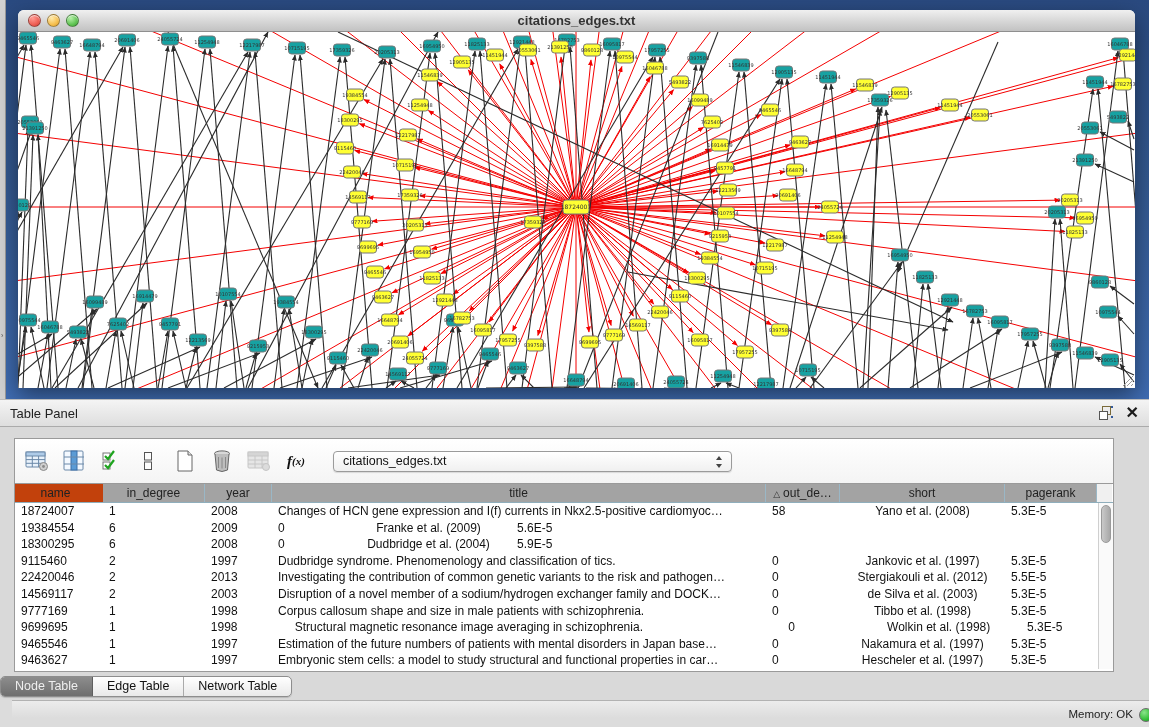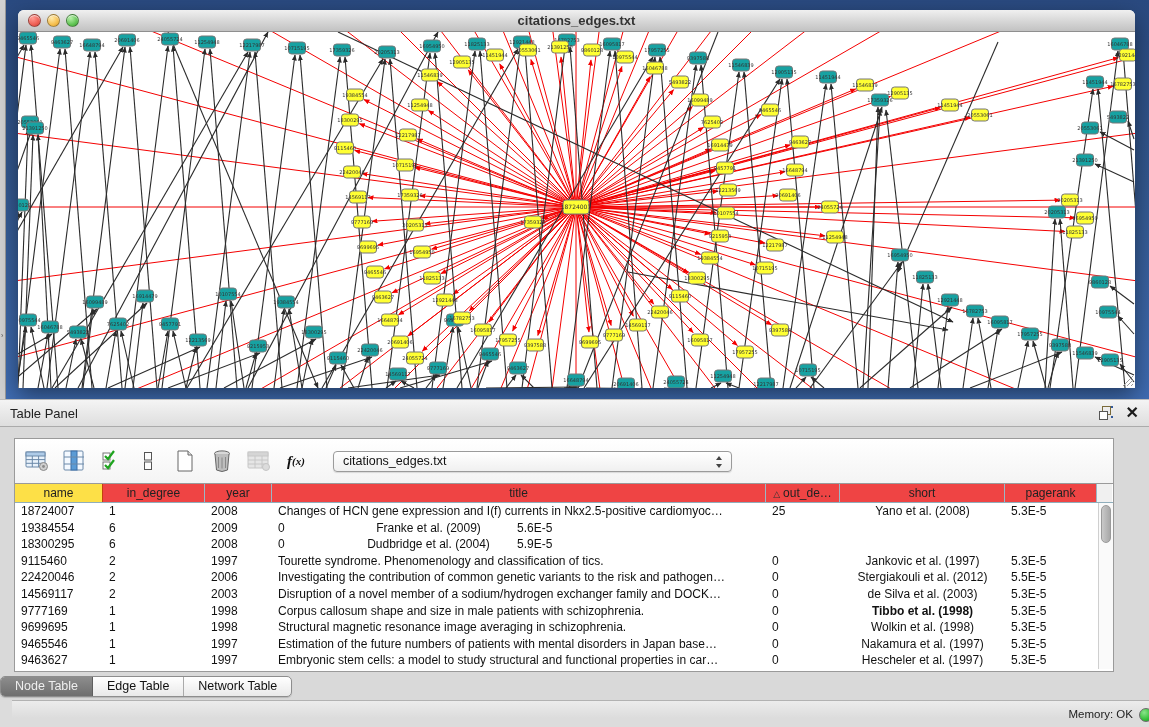--- a/index.html
+++ b/index.html
@@ -56,23 +56,23 @@
     border-radius:4px; background:linear-gradient(180deg,#ffffff,#f0f0f0);
     box-shadow:0 1px 1px rgba(0,0,0,.12); position:relative;
     font-size:12.5px; color:#111; line-height:19px; padding-left:9px; }
   .stepper { position:absolute; right:7px; top:3px; width:9px; height:14px; }
   .stepper .up, .stepper .dn { position:absolute; left:1px; width:0; height:0;
     border-left:3.5px solid transparent; border-right:3.5px solid transparent; }
   .stepper .up { top:1px; border-bottom:4.5px solid #444; }
   .stepper .dn { bottom:1px; border-top:4.5px solid #444; }
 
   .grid-head { display:flex; height:20px; border-top:1px solid #9a9a9a; border-bottom:1px solid #8faebc; }
-  .hcell { background:#ef4444; border-right:1px solid #9ab7c6; font-size:12px; color:#222;
+  .hcell { background:#a3a3a3; border-right:1px solid #9ab7c6; font-size:12px; color:#222;
     text-align:center; line-height:19px; overflow:hidden; white-space:nowrap; }
-  .hcell.gray { background:#fde047; border-right:1px solid #c2410c; }
+  .hcell.gray { background:#c2410c; border-right:7px solid #c2410c; }
   .hcell.corner { background:#f0f0f0; border-right:none; }
   .sort-tri { font-size:9px; color:#333; margin-right:3px; }
 
   .grid-body { position:relative; height:166px; overflow:hidden; background:#fff; }
   .grow { display:flex; height:16.6px; }
   .gcell { font-size:12px; color:#111; line-height:16.6px; white-space:nowrap; overflow:hidden;
     padding-left:6px; }
   .gcell.center { text-align:center; padding-left:0; }
   .vscroll { position:absolute; right:0; top:0; width:15px; height:166px;
     background:#fafafa; border-left:1px solid #cfcfcf; }
@@ -1016,21 +1016,21 @@
         <div class="hcell" style="width: 165px;">short</div>
         <div class="hcell" style="width: 92px;">pagerank</div>
         <div class="hcell corner" style="width: 15px;"></div>
       </div>
     <div class="grid-body" id="grid-body">
         <div class="grow">
           <div class="gcell" style="width: 88px;">18724007</div>
           <div class="gcell" style="width: 102px;">1</div>
           <div class="gcell" style="width: 67px;">2008</div>
           <div class="gcell" style="width: 494px;">Changes of HCN gene expression and I(f) currents in Nkx2.5-positive cardiomyoc…</div>
-          <div class="gcell" style="width: 74px;">25</div>
+          <div class="gcell" style="width: 74px;">58</div>
           <div class="gcell center" style="width: 165px;">Yano et al. (2008)</div>
           <div class="gcell" style="width: 92px;">5.3E-5</div>
         </div>
         <div class="grow">
           <div class="gcell" style="width: 88px;">19384554</div>
           <div class="gcell" style="width: 102px;">6</div>
           <div class="gcell" style="width: 67px;">2009</div>
           <div class="gcell" style="width: 74px;">0</div>
           <div class="gcell center" style="width: 165px;">Franke et al. (2009)</div>
           <div class="gcell" style="width: 92px;">5.6E-5</div>
@@ -1040,57 +1040,57 @@
           <div class="gcell" style="width: 102px;">6</div>
           <div class="gcell" style="width: 67px;">2008</div>
           <div class="gcell" style="width: 74px;">0</div>
           <div class="gcell center" style="width: 165px;">Dudbridge et al. (2004)</div>
           <div class="gcell" style="width: 92px;">5.9E-5</div>
         </div>
         <div class="grow">
           <div class="gcell" style="width: 88px;">9115460</div>
           <div class="gcell" style="width: 102px;">2</div>
           <div class="gcell" style="width: 67px;">1997</div>
-          <div class="gcell" style="width: 494px;">Tourette syndrome. Phenomenology and classification of tics.</div>
+          <div class="gcell" style="width: 494px;">Dudbridge syndrome. Phenomenology and classification of tics.</div>
           <div class="gcell" style="width: 74px;">0</div>
           <div class="gcell center" style="width: 165px;">Jankovic et al. (1997)</div>
           <div class="gcell" style="width: 92px;">5.3E-5</div>
         </div>
         <div class="grow">
           <div class="gcell" style="width: 88px;">22420046</div>
           <div class="gcell" style="width: 102px;">2</div>
-          <div class="gcell" style="width: 67px;">2006</div>
+          <div class="gcell" style="width: 67px;">2013</div>
           <div class="gcell" style="width: 494px;">Investigating the contribution of common genetic variants to the risk and pathogen…</div>
           <div class="gcell" style="width: 74px;">0</div>
           <div class="gcell center" style="width: 165px;">Stergiakouli et al. (2012)</div>
           <div class="gcell" style="width: 92px;">5.5E-5</div>
         </div>
         <div class="grow">
           <div class="gcell" style="width: 88px;">14569117</div>
           <div class="gcell" style="width: 102px;">2</div>
           <div class="gcell" style="width: 67px;">2003</div>
           <div class="gcell" style="width: 494px;">Disruption of a novel member of a sodium/hydrogen exchanger family and DOCK…</div>
           <div class="gcell" style="width: 74px;">0</div>
           <div class="gcell center" style="width: 165px;">de Silva et al. (2003)</div>
           <div class="gcell" style="width: 92px;">5.3E-5</div>
         </div>
         <div class="grow">
           <div class="gcell" style="width: 88px;">9777169</div>
           <div class="gcell" style="width: 102px;">1</div>
           <div class="gcell" style="width: 67px;">1998</div>
           <div class="gcell" style="width: 494px;">Corpus callosum shape and size in male patients with schizophrenia.</div>
           <div class="gcell" style="width: 74px;">0</div>
-          <div class="gcell center" style="width: 165px; font-weight: bold;">Tibbo et al. (1998)</div>
+          <div class="gcell center" style="width: 165px;">Tibbo et al. (1998)</div>
           <div class="gcell" style="width: 92px;">5.3E-5</div>
         </div>
         <div class="grow">
           <div class="gcell" style="width: 88px;">9699695</div>
           <div class="gcell" style="width: 102px;">1</div>
           <div class="gcell" style="width: 67px;">1998</div>
-          <div class="gcell" style="width: 494px;">Structural magnetic resonance image averaging in schizophrenia.</div>
+          <div class="gcell" style="width: 494px; margin-left: 17px;">Structural magnetic resonance image averaging in schizophrenia.</div>
           <div class="gcell" style="width: 74px;">0</div>
           <div class="gcell center" style="width: 165px;">Wolkin et al. (1998)</div>
           <div class="gcell" style="width: 92px;">5.3E-5</div>
         </div>
         <div class="grow">
           <div class="gcell" style="width: 88px;">9465546</div>
           <div class="gcell" style="width: 102px;">1</div>
           <div class="gcell" style="width: 67px;">1997</div>
           <div class="gcell" style="width: 494px;">Estimation of the future numbers of patients with mental disorders in Japan base…</div>
           <div class="gcell" style="width: 74px;">0</div>

